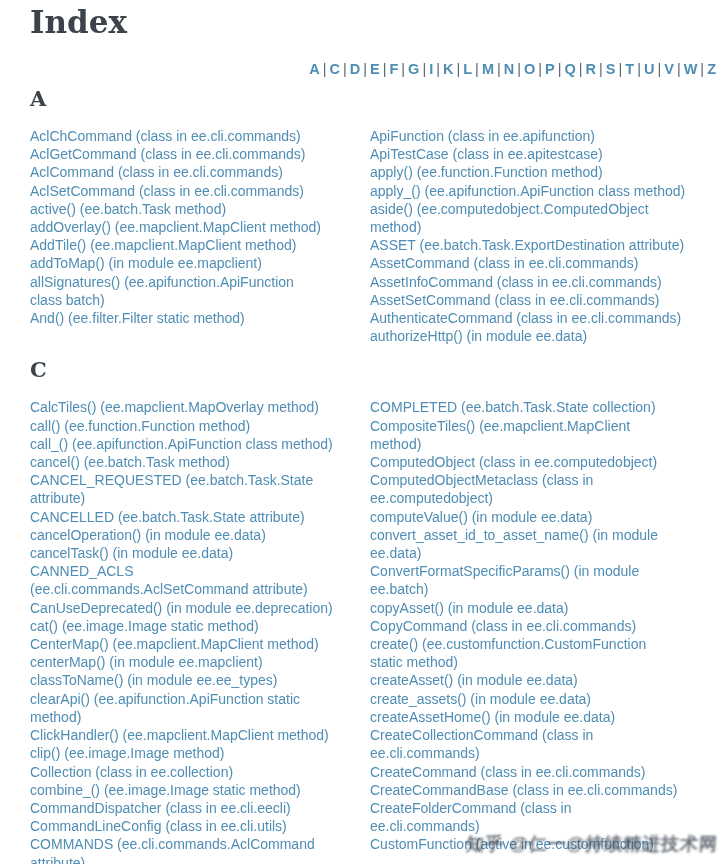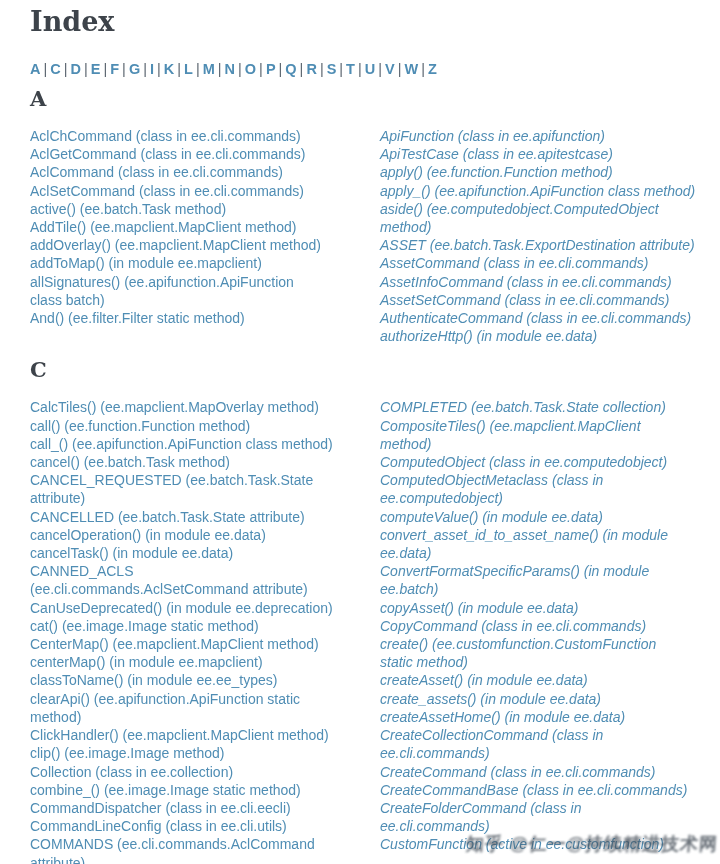--- a/index.html
+++ b/index.html
@@ -18,30 +18,31 @@
     background: var(--background);
     font-family: "Liberation Sans", sans-serif;
     position: relative;
   }
   .page {
     padding: 6px 4px 0 30px;
   }
   h1.page-title {
     font-family: "DejaVu Serif", serif;
     font-weight: bold;
-    font-size: 27px;
+    font-size: 31px;
     line-height: 32px;
     margin: 0;
     color: var(--heading);
   }
   .alphabet-nav {
     margin-top: 22px;
     font-size: 14.5px;
     line-height: 18px;
     font-weight: bold;
+    text-align: right;
   }
   .alphabet-nav a.letter {
     color: var(--link);
     text-decoration: none;
     cursor: pointer;
   }
   .alphabet-nav span.sep {
     color: var(--separator);
     margin: 0 3px;
     font-weight: normal;
@@ -53,21 +54,21 @@
     line-height: 26px;
     margin: 8px 0 15px 0;
     color: var(--heading);
   }
   .section-c h2.section-letter { margin-top: 12px; }
   .index-columns {
     display: flex;
     align-items: flex-start;
   }
   .index-column { width: 338px; flex: none; }
-  .index-column + .index-column { width: auto; flex: 1; margin-left: 12px; font-style: italic; }
+  .index-column + .index-column { width: auto; flex: 1; margin-left: 2px; }
   a.entry {
     display: block;
     color: var(--link);
     text-decoration: none;
     cursor: pointer;
   }
   .entry-line {
     font-size: 14px;
     line-height: 18.2px;
     white-space: nowrap;
@@ -108,24 +109,24 @@
           <a class="entry" href="#">
             <div class="entry-line">AclCommand (class in ee.cli.commands)</div>
           </a>
           <a class="entry" href="#">
             <div class="entry-line">AclSetCommand (class in ee.cli.commands)</div>
           </a>
           <a class="entry" href="#">
             <div class="entry-line">active() (ee.batch.Task method)</div>
           </a>
           <a class="entry" href="#">
+            <div class="entry-line">addOverlay() (ee.mapclient.MapClient method)</div>
+          </a>
+          <a class="entry" href="#">
             <div class="entry-line">AddTile() (ee.mapclient.MapClient method)</div>
-          </a>
-          <a class="entry" href="#">
-            <div class="entry-line">addOverlay() (ee.mapclient.MapClient method)</div>
           </a>
           <a class="entry" href="#">
             <div class="entry-line">addToMap() (in module ee.mapclient)</div>
           </a>
           <a class="entry" href="#">
             <div class="entry-line">allSignatures() (ee.apifunction.ApiFunction</div>
             <div class="entry-line">class batch)</div>
           </a>
           <a class="entry" href="#">
             <div class="entry-line">And() (ee.filter.Filter static method)</div>

